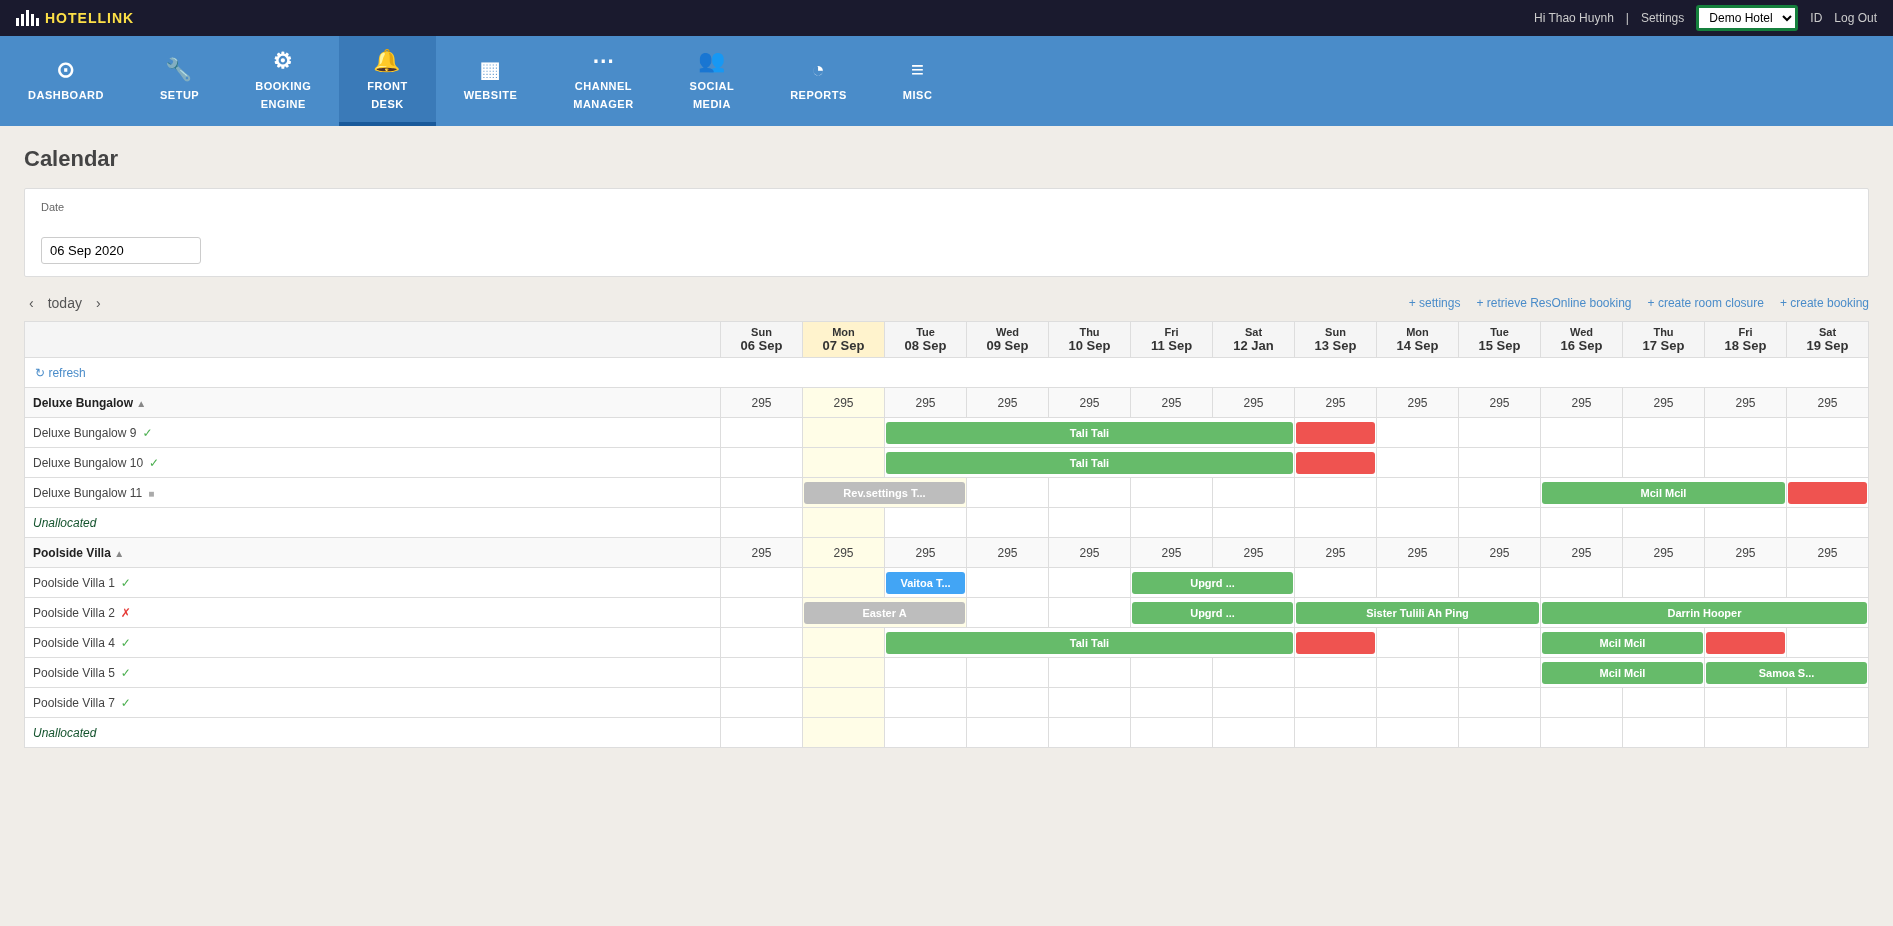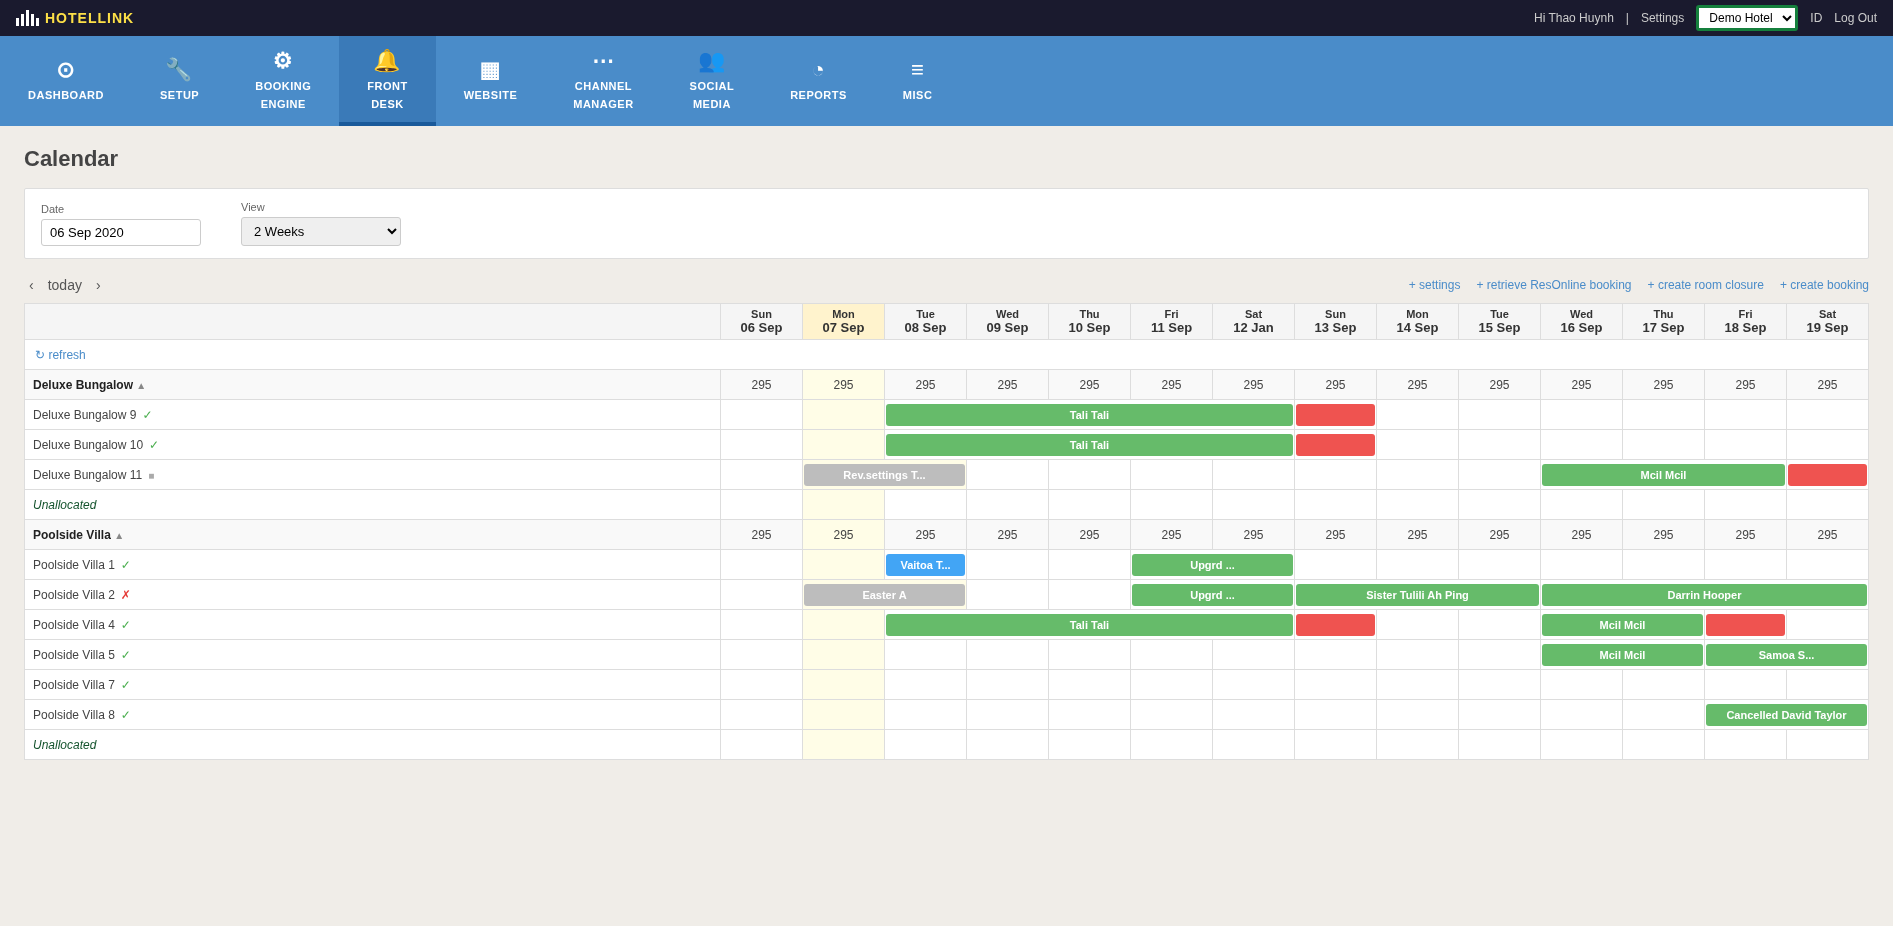--- a/index.html
+++ b/index.html
@@ -80,21 +80,21 @@
       display: flex;
       gap: 40px;
       align-items: flex-end;
       margin-bottom: 16px;
       border-radius: 2px;
     }
     .filter-group label { display: block; font-size: 11px; color: #666; margin-bottom: 4px; }
     .filter-group input, .filter-group select {
       border: 1px solid #ccc; padding: 5px 8px; font-size: 13px; border-radius: 3px;
     }
-    .filter-group .date-input { width: 160px; }
+    .filter-group .date-input { width: 160px; margin-top: 20px; }
     .filter-group select { width: 160px; }
 
     
     .cal-toolbar {
       display: flex;
       align-items: center;
       margin-bottom: 8px;
       gap: 8px;
     }
     .cal-toolbar .nav-arrows { display: flex; align-items: center; gap: 4px; }
@@ -270,26 +270,20 @@
   </div>
 
 <div class="page-content">
   <h1 class="page-title">Calendar</h1>
 
   <div class="filters-bar">
     <div class="filter-group">
       <label>Date</label>
       <input type="text" class="date-input" value="06 Sep 2020" style="">
     </div>
-    <div class="filter-group">
-      <label>View</label>
-      <select>
-        <option>2 Weeks</option>
-      </select>
-    </div>
   </div>
 
   <div class="cal-toolbar">
     <div class="nav-arrows">
       <button>‹</button>
       <button class="today-btn">today</button>
       <button>›</button>
     </div>
     <div class="right-actions">
       <span class="action-link">+ settings</span>
@@ -559,38 +553,20 @@
             <td class="empty-td"></td>
             <td class="empty-td"></td>
             <td class="empty-td"></td>
             <td class="empty-td"></td>
             <td class="empty-td"></td>
             <td class="empty-td"></td>
             <td class="empty-td"></td>
             <td class="empty-td"></td>
           </tr>
           <tr class="data-row">
-            <td class="room-label-cell">Poolside Villa 8<span class="check-icon">✓</span></td>
-            <td class="empty-td"></td>
-            <td class="empty-td" style="background: rgb(255, 253, 231);"></td>
-            <td class="empty-td"></td>
-            <td class="empty-td"></td>
-            <td class="empty-td"></td>
-            <td class="empty-td"></td>
-            <td class="empty-td"></td>
-            <td class="empty-td"></td>
-            <td class="empty-td"></td>
-            <td class="empty-td"></td>
-            <td class="empty-td"></td>
-            <td class="empty-td"></td>
-            <td colspan="2" class="booking-td">
-              <span class="booking-span bar-green">Cancelled David Taylor</span>
-            </td>
-          </tr>
-          <tr class="data-row">
             <td class="room-label-cell"><span class="unallocated-label">Unallocated</span></td>
             <td class="empty-td"></td>
             <td class="empty-td" style="background: rgb(255, 253, 231);"></td>
             <td class="empty-td"></td>
             <td class="empty-td"></td>
             <td class="empty-td"></td>
             <td class="empty-td"></td>
             <td class="empty-td"></td>
             <td class="empty-td"></td>
             <td class="empty-td"></td>

